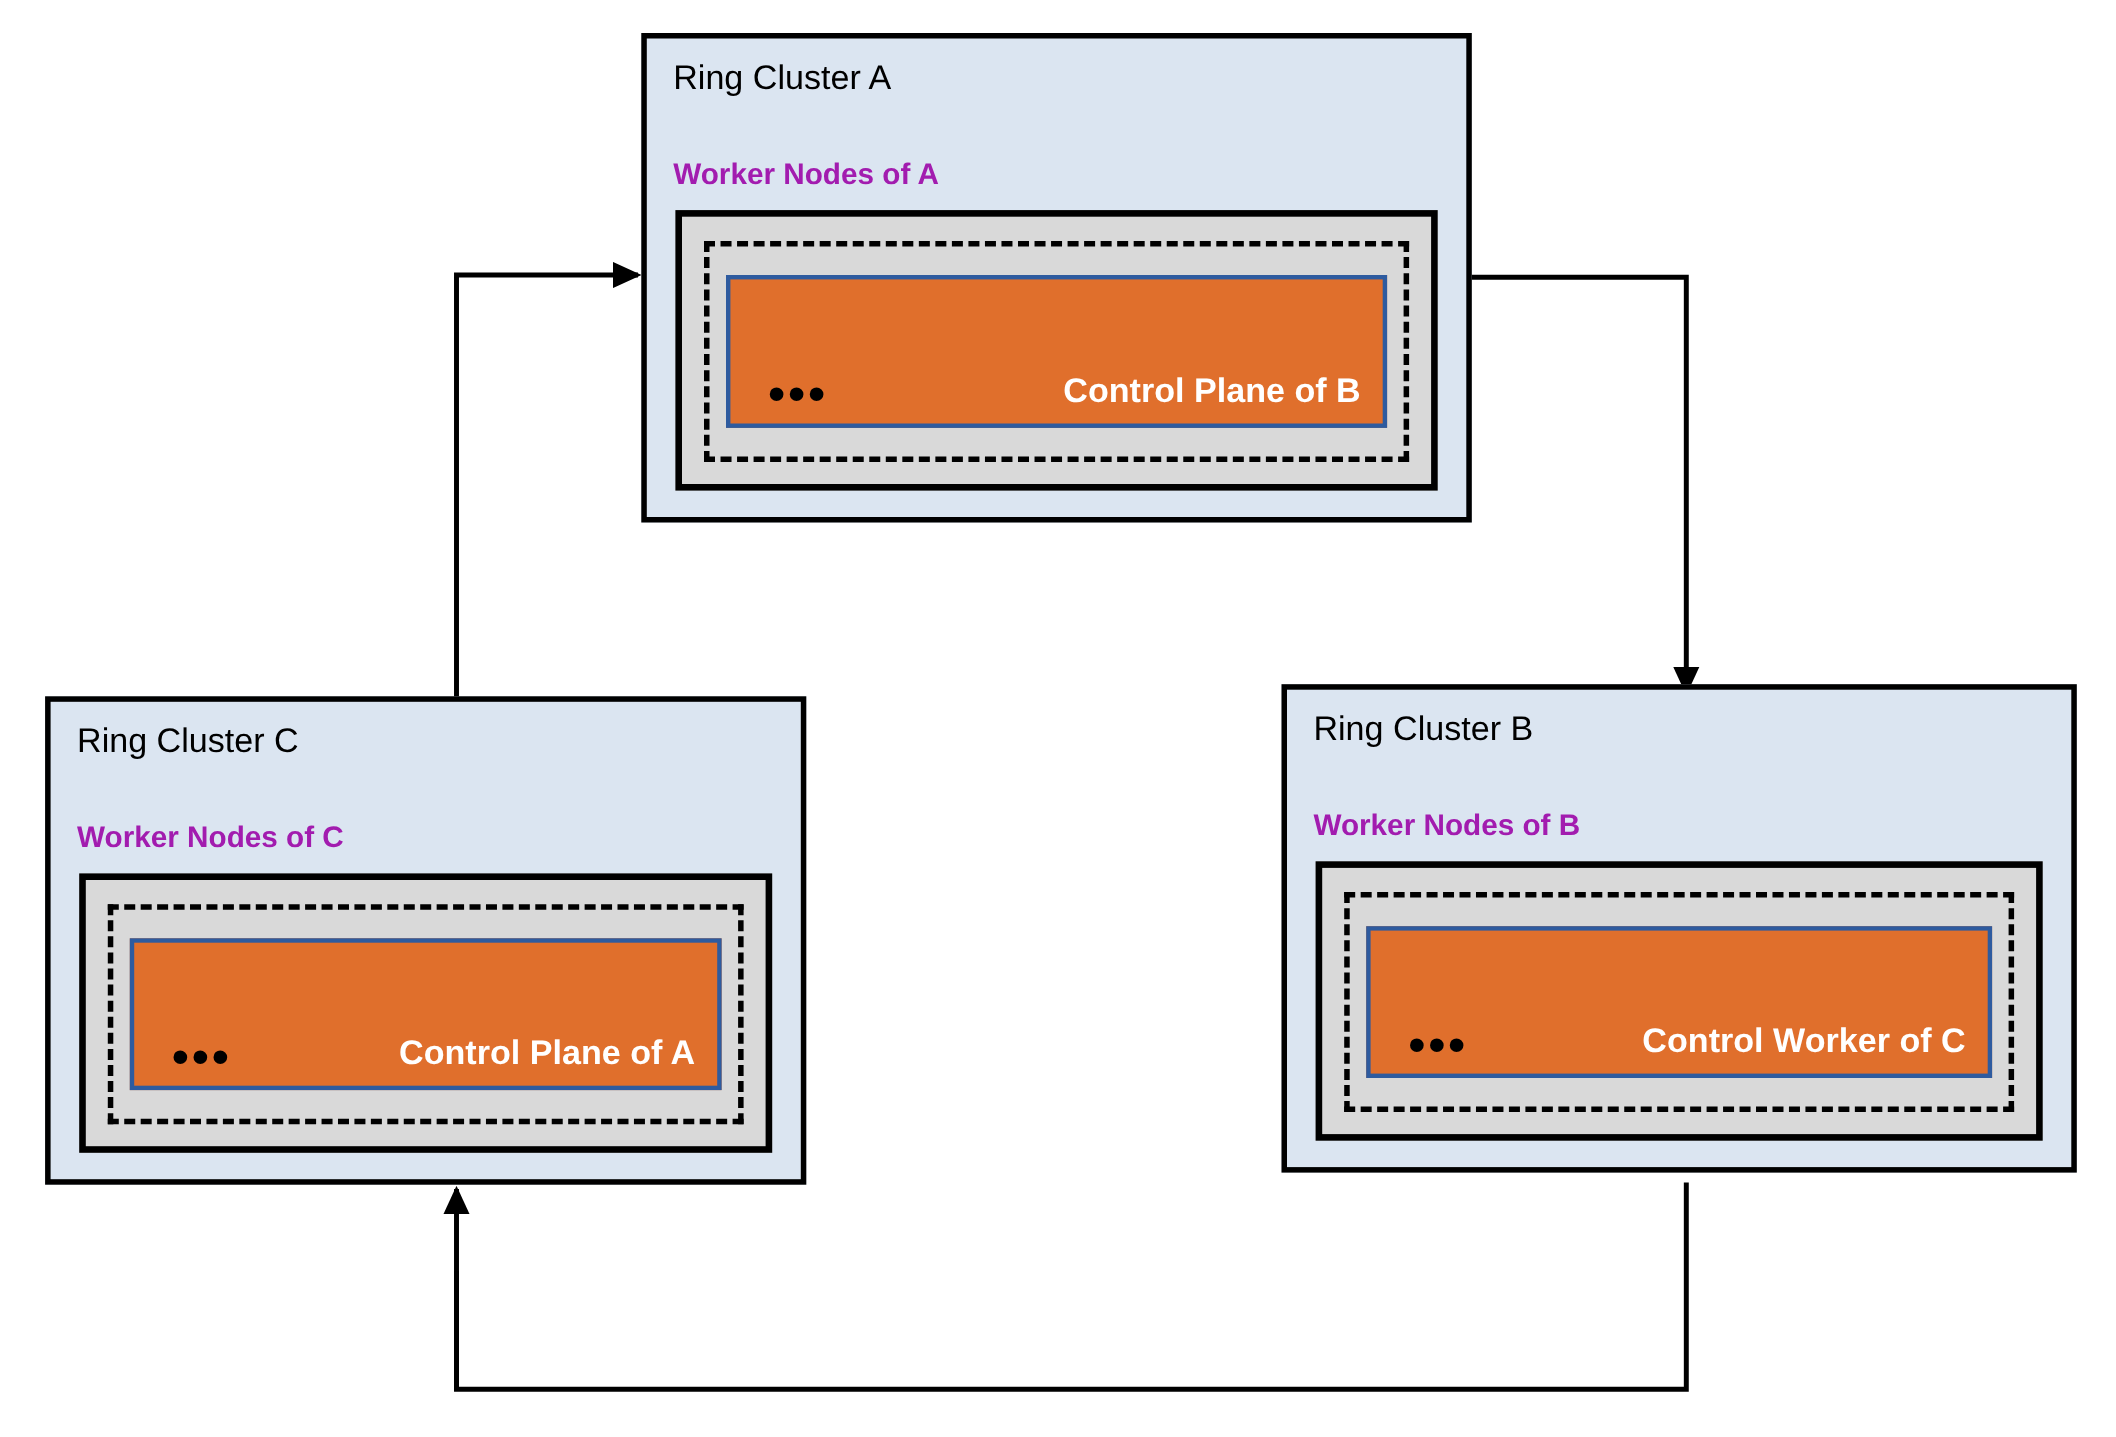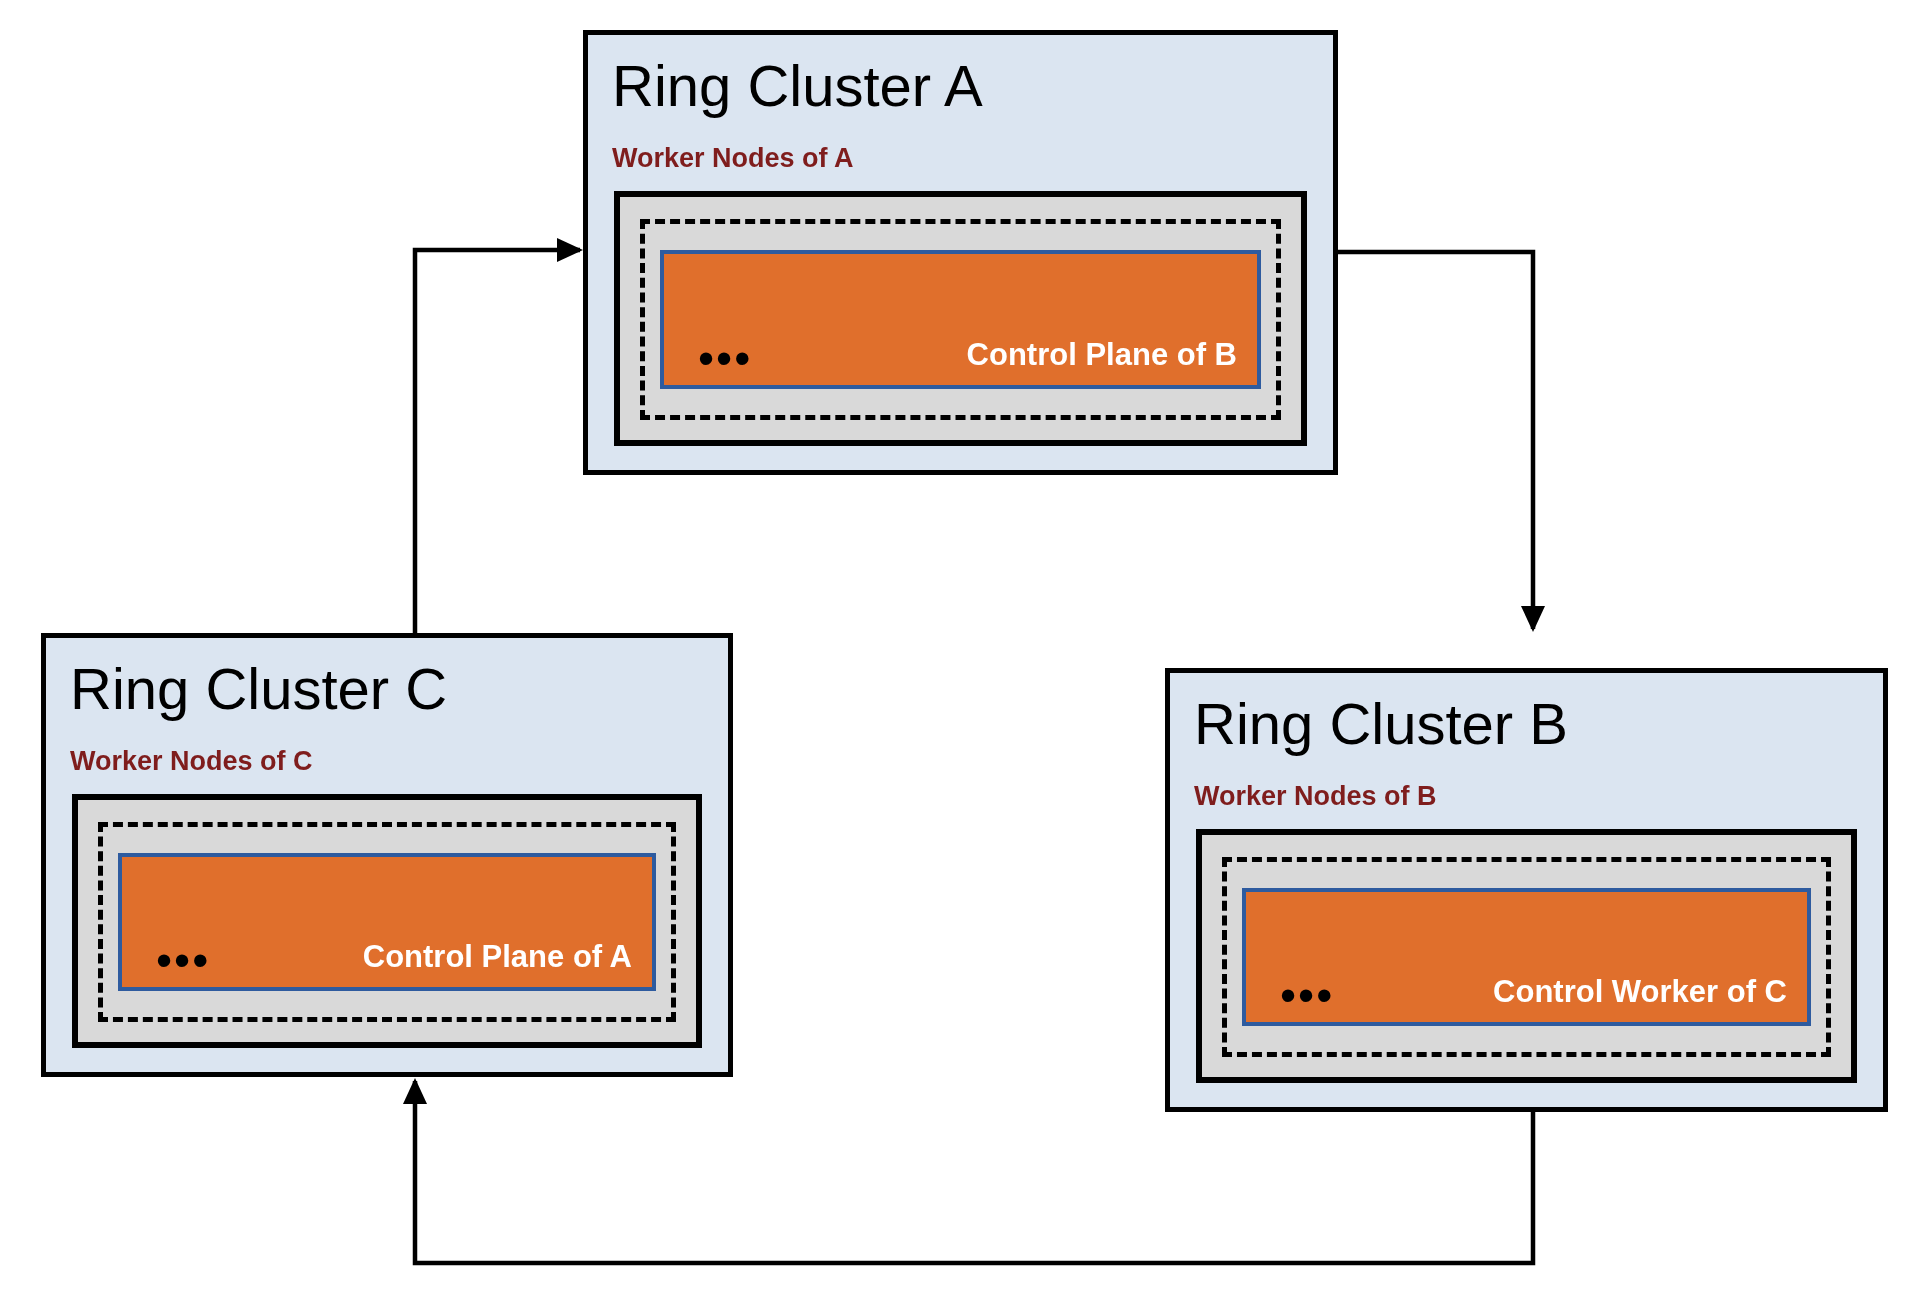--- a/index.html
+++ b/index.html
@@ -22,41 +22,41 @@
     height: 1306px;
     pointer-events: none;
   }
   .cluster {
     position: absolute;
     box-sizing: border-box;
     background: var(--cluster_bg, #dbe5f1);
     border: 5px solid var(--cluster_border, #000);
   }
   .cluster-a { left: 583px; top: 30px;  width: 755px; height: 445px; }
-  .cluster-b { left: 1165px; top: 668px; width: 723px; height: 444px; }
+  .cluster-b { left: 1165px; top: 622px; width: 723px; height: 444px; }
   .cluster-c { left: 41px;  top: 633px; width: 692px; height: 444px; }
 
   .cluster-title {
     position: absolute;
     top: 18px; left: 24px; right: 22px;
     display: flex;
     justify-content: space-between;
     align-items: baseline;
-    font-size: 58px;
+    font-size: 31px;
     line-height: 1.15;
     color: #000;
     white-space: nowrap;
     flex-direction: column;
   }
   .worker-label {
     position: absolute;
     top: 108px; left: 24px;
     font-size: 27px;
     font-weight: 700;
-    color: #7f1d1d;
+    color: #a21caf;
   }
   .node-box {
     position: absolute;
     left: 26px; right: 26px; top: 156px; bottom: 24px;
     box-sizing: border-box;
     background: var(--node_bg, #d9d9d9);
     border: 6px solid #000;
   }
   .dashed-box {
     position: absolute;

